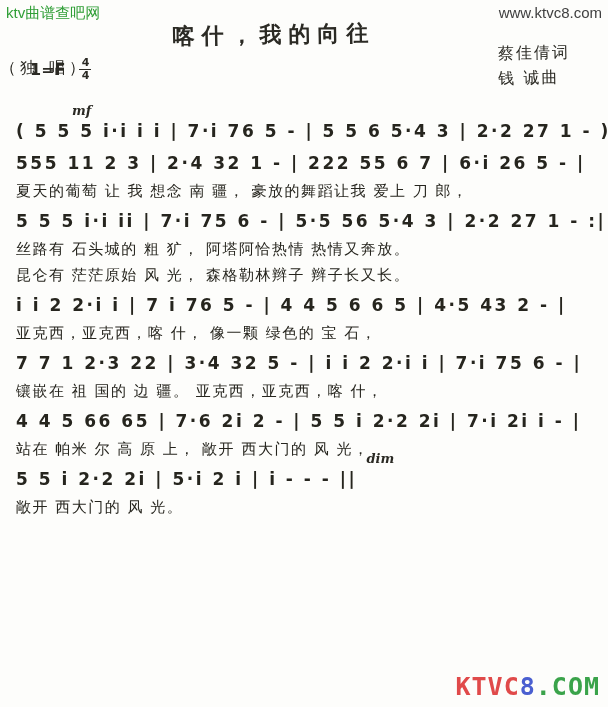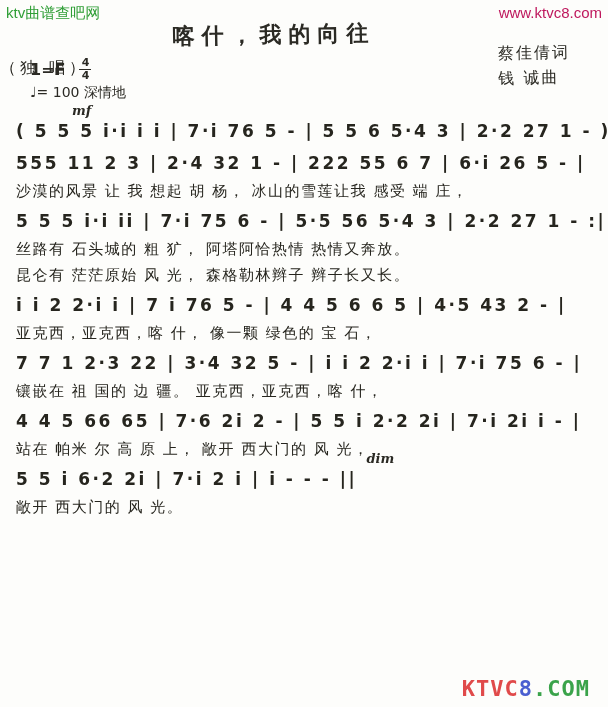--- a/index.html
+++ b/index.html
@@ -68,85 +68,81 @@
   }
   .lyric-line{
     font-size:15px;
     letter-spacing:1.5px;
     line-height:26px;
     white-space:nowrap;
     color:#26251e;
   }
   
   .logo{
-    position:absolute;right:18px;bottom:6px;
+    position:absolute;right:8px;bottom:6px;
     font-family:"DejaVu Sans Mono", monospace;
-    font-size:22px;font-weight:bold;letter-spacing:1px;
+    font-size:25px;font-weight:bold;letter-spacing:1px;
   }
 </style>
 </head>
 <body>
 
 <div class="page">
 
   <div class="wm wm-left" style="color: rgb(47, 158, 54);">ktv曲谱查吧网</div>
-  <div class="wm wm-right" style="color: #be185d;">www.ktvc8.com</div>
+  <div class="wm wm-right" style="color: #404040;">www.ktvc8.com</div>
 
   <div class="title">喀什，我的向往</div>
   <div class="subtitle">（独 唱）</div>
 
   <div class="credits">
     <div>蔡佳倩词</div>
     <div>钱  诚曲</div>
   </div>
 
   <div class="keyblock">
     <div class="keyline">
       <span>1=F</span>
       <span class="ts">
         <span class="num" id="ts-top">4</span>
         <span class="frac-bar"></span>
         <span class="num" id="ts-bottom">4</span>
       </span>
     </div>
-    <div class="tempoline">
-      <span>♩= 100</span>
-      <span>深情地</span>
-    </div>
   </div>
 
   <div class="music" id="music">
       <div class="system">
         <span class="marking" style="left: 14px; margin-left: 42px;">mf</span>
         <div class="notes-line">( 5 5 5  i·i  i i | 7·i 76 5 - | 5 5 6 5·4 3 | 2·2 27 1 - )|</div>
       </div>
       <div class="system">
         <div class="notes-line">555 11 2 3 | 2·4 32 1 - | 222 55 6 7 | 6·i 26 5 - |</div>
-        <div class="lyric-line">沙漠的风景 让 我 想起 胡 杨，  冰山的雪莲让我 感受 端 庄，</div>
+        <div class="lyric-line">夏天的葡萄 让 我 想念 南 疆，  豪放的舞蹈让我 爱上 刀 郎，</div>
       </div>
       <div class="system">
         <div class="notes-line">5 5 5  i·i  ii | 7·i 75 6 - | 5·5 56 5·4 3 | 2·2 27 1 - :||</div>
         <div class="lyric-line">丝路有 石头城的 粗   犷，  阿塔阿恰热情 热情又奔放。</div>
         <div class="lyric-line">昆仑有 茫茫原始 风   光，  森格勒林辫子 辫子长又长。</div>
       </div>
       <div class="system">
         <div class="notes-line">i i 2 2·i  i | 7 i 76 5 - | 4 4 5 6 6 5 | 4·5 43 2 - |</div>
         <div class="lyric-line">亚克西，亚克西，喀   什，  像一颗 绿色的 宝   石，</div>
       </div>
       <div class="system">
         <div class="notes-line">7 7 1 2·3 22 | 3·4 32 5 - | i i 2 2·i i | 7·i 75 6 - |</div>
         <div class="lyric-line">镶嵌在 祖 国的 边    疆。  亚克西，亚克西，喀   什，</div>
       </div>
       <div class="system">
         <div class="notes-line">4 4 5 66 65 | 7·6 2i 2 - | 5 5 i 2·2 2i | 7·i 2i i - |</div>
         <div class="lyric-line">站在  帕米 尔  高 原 上，  敞开  西大门的 风   光，</div>
       </div>
       <div class="system">
         <span class="marking" style="left: 60%;">dim</span>
-        <div class="notes-line">5 5 i 6·2 2i | 7·i 2 i | i - - - ||</div>
+        <div class="notes-line">5 5 i 2·2 2i | 5·i 2 i | i - - - ||</div>
         <div class="lyric-line">敞开  西大门的 风        光。</div>
       </div>
     </div>
 
   <div class="logo">
     <span id="logo1" style="color: rgb(224, 74, 74);">KTVC</span><span id="logo2" style="color: rgb(74, 95, 208);">8</span><span id="logo3" style="color: rgb(58, 163, 74);">.COM</span>
   </div>
 
 </div>
 

